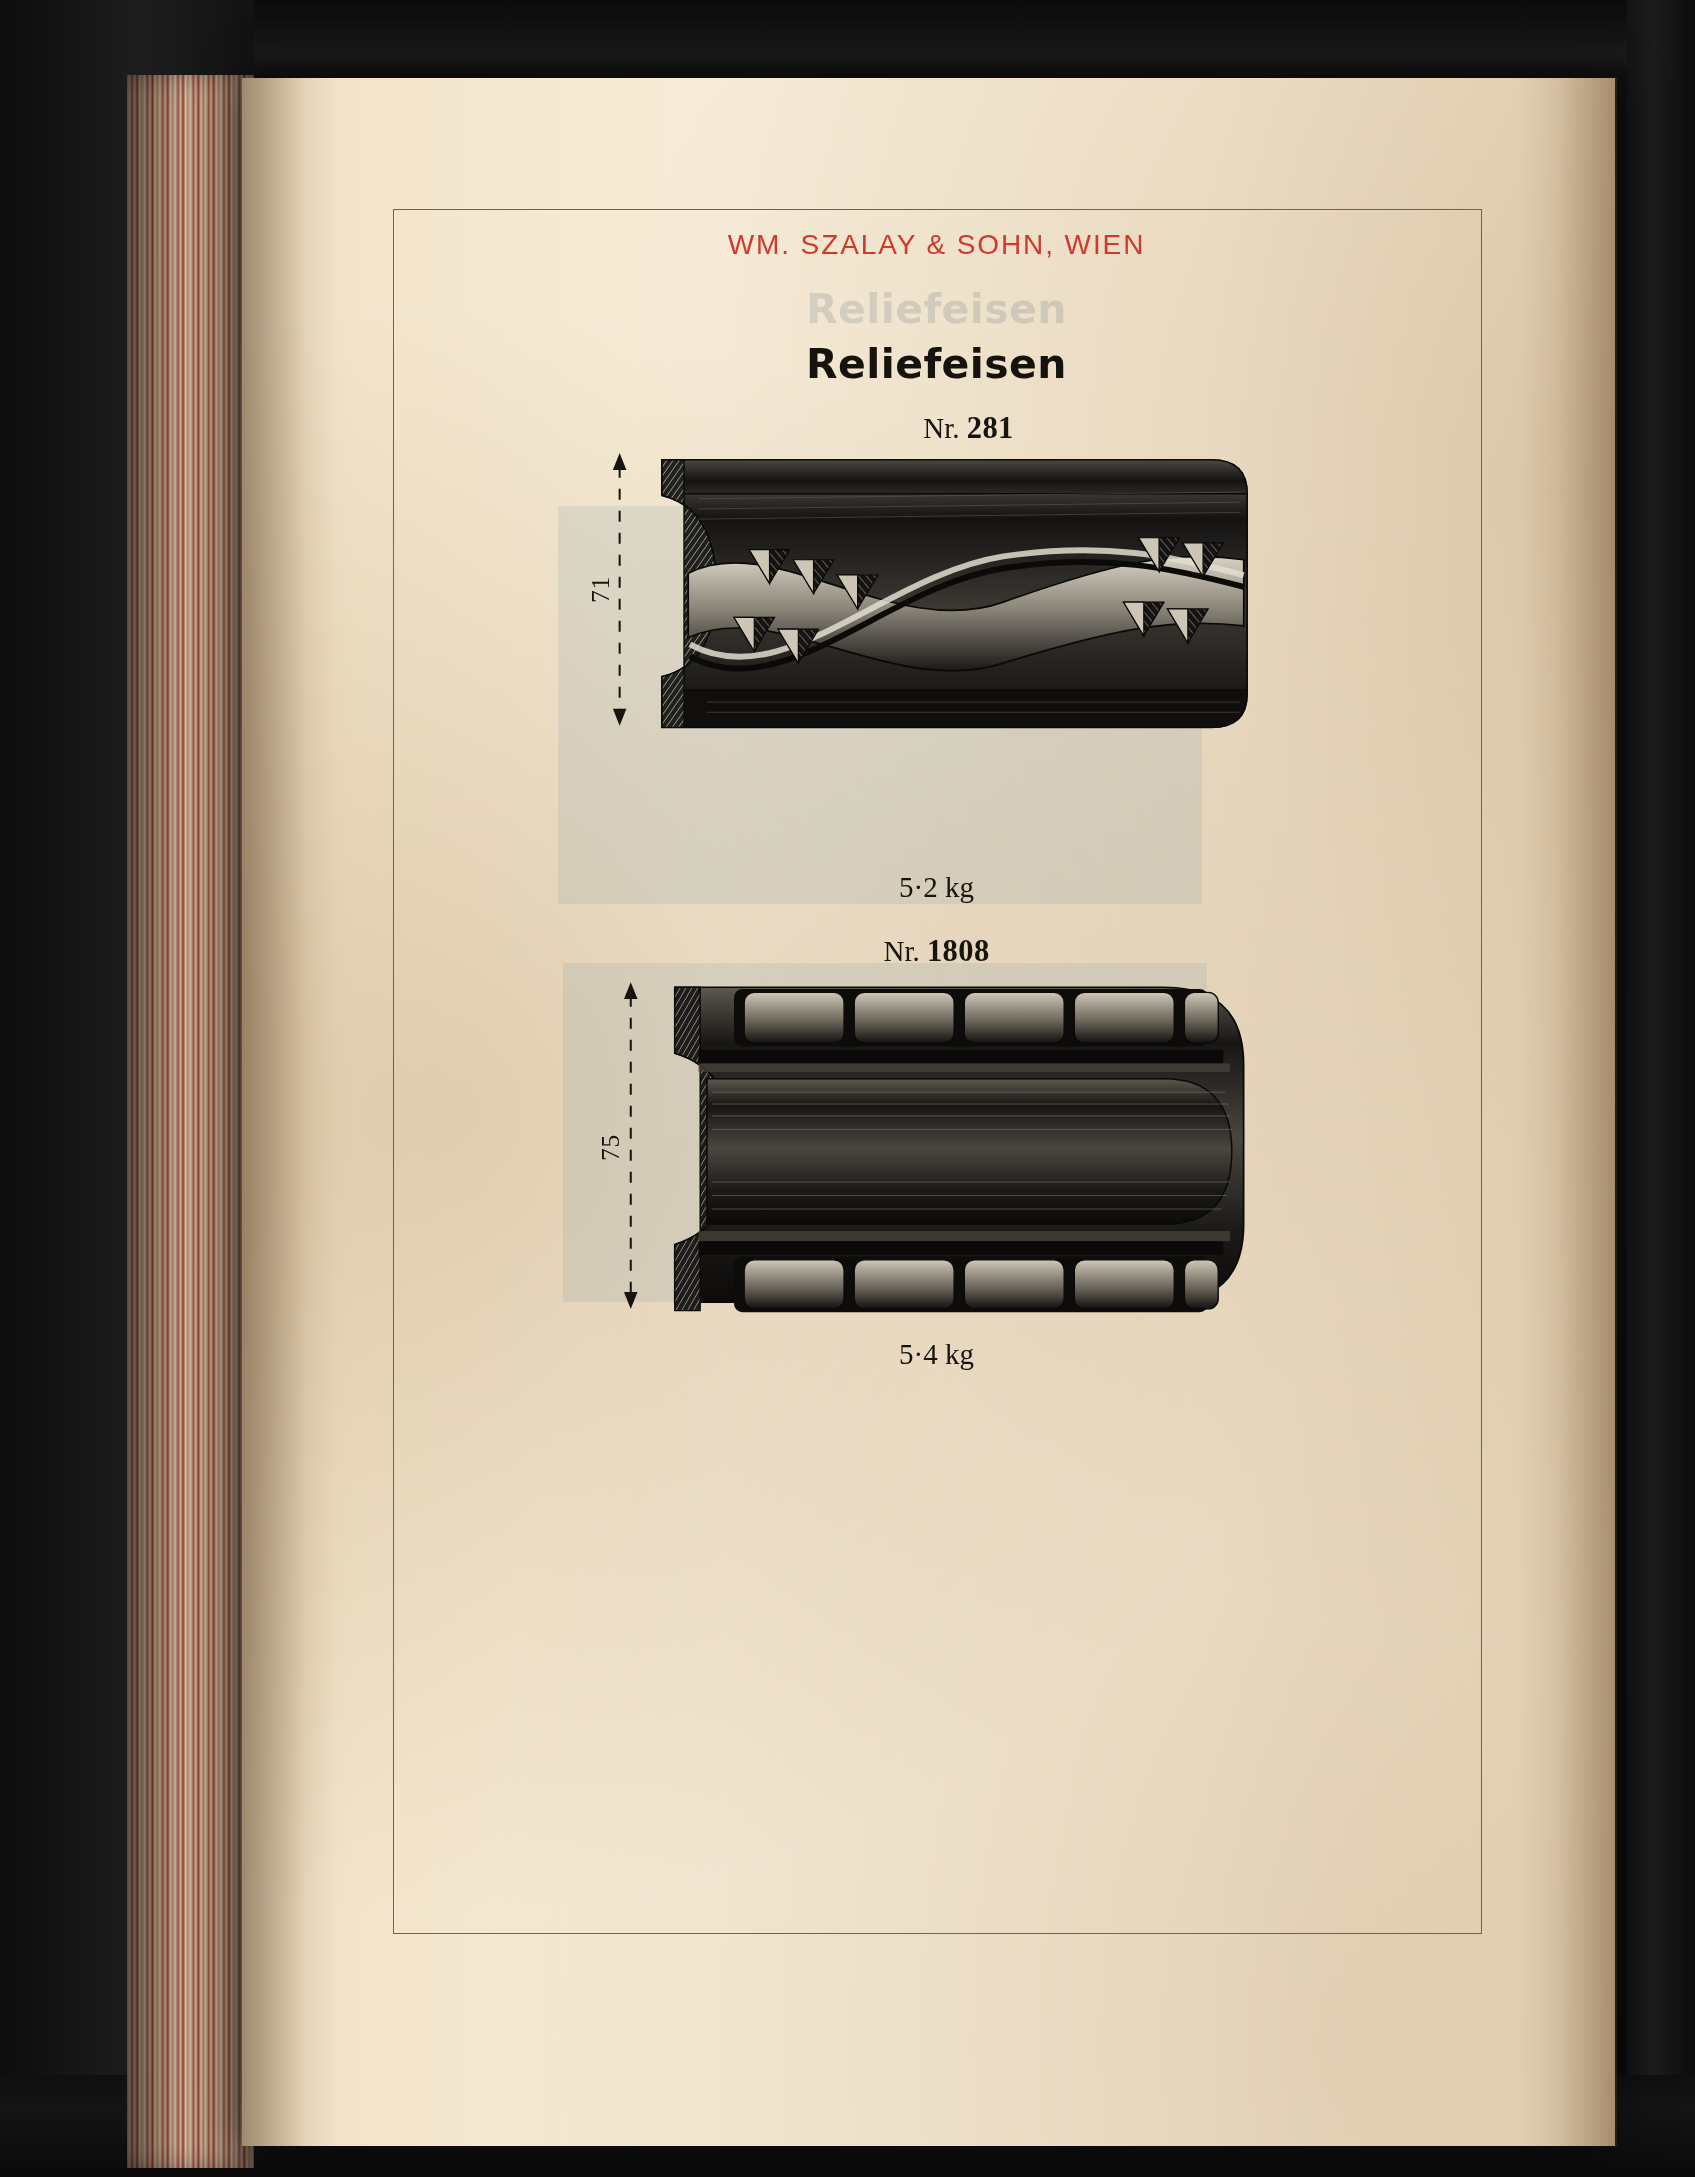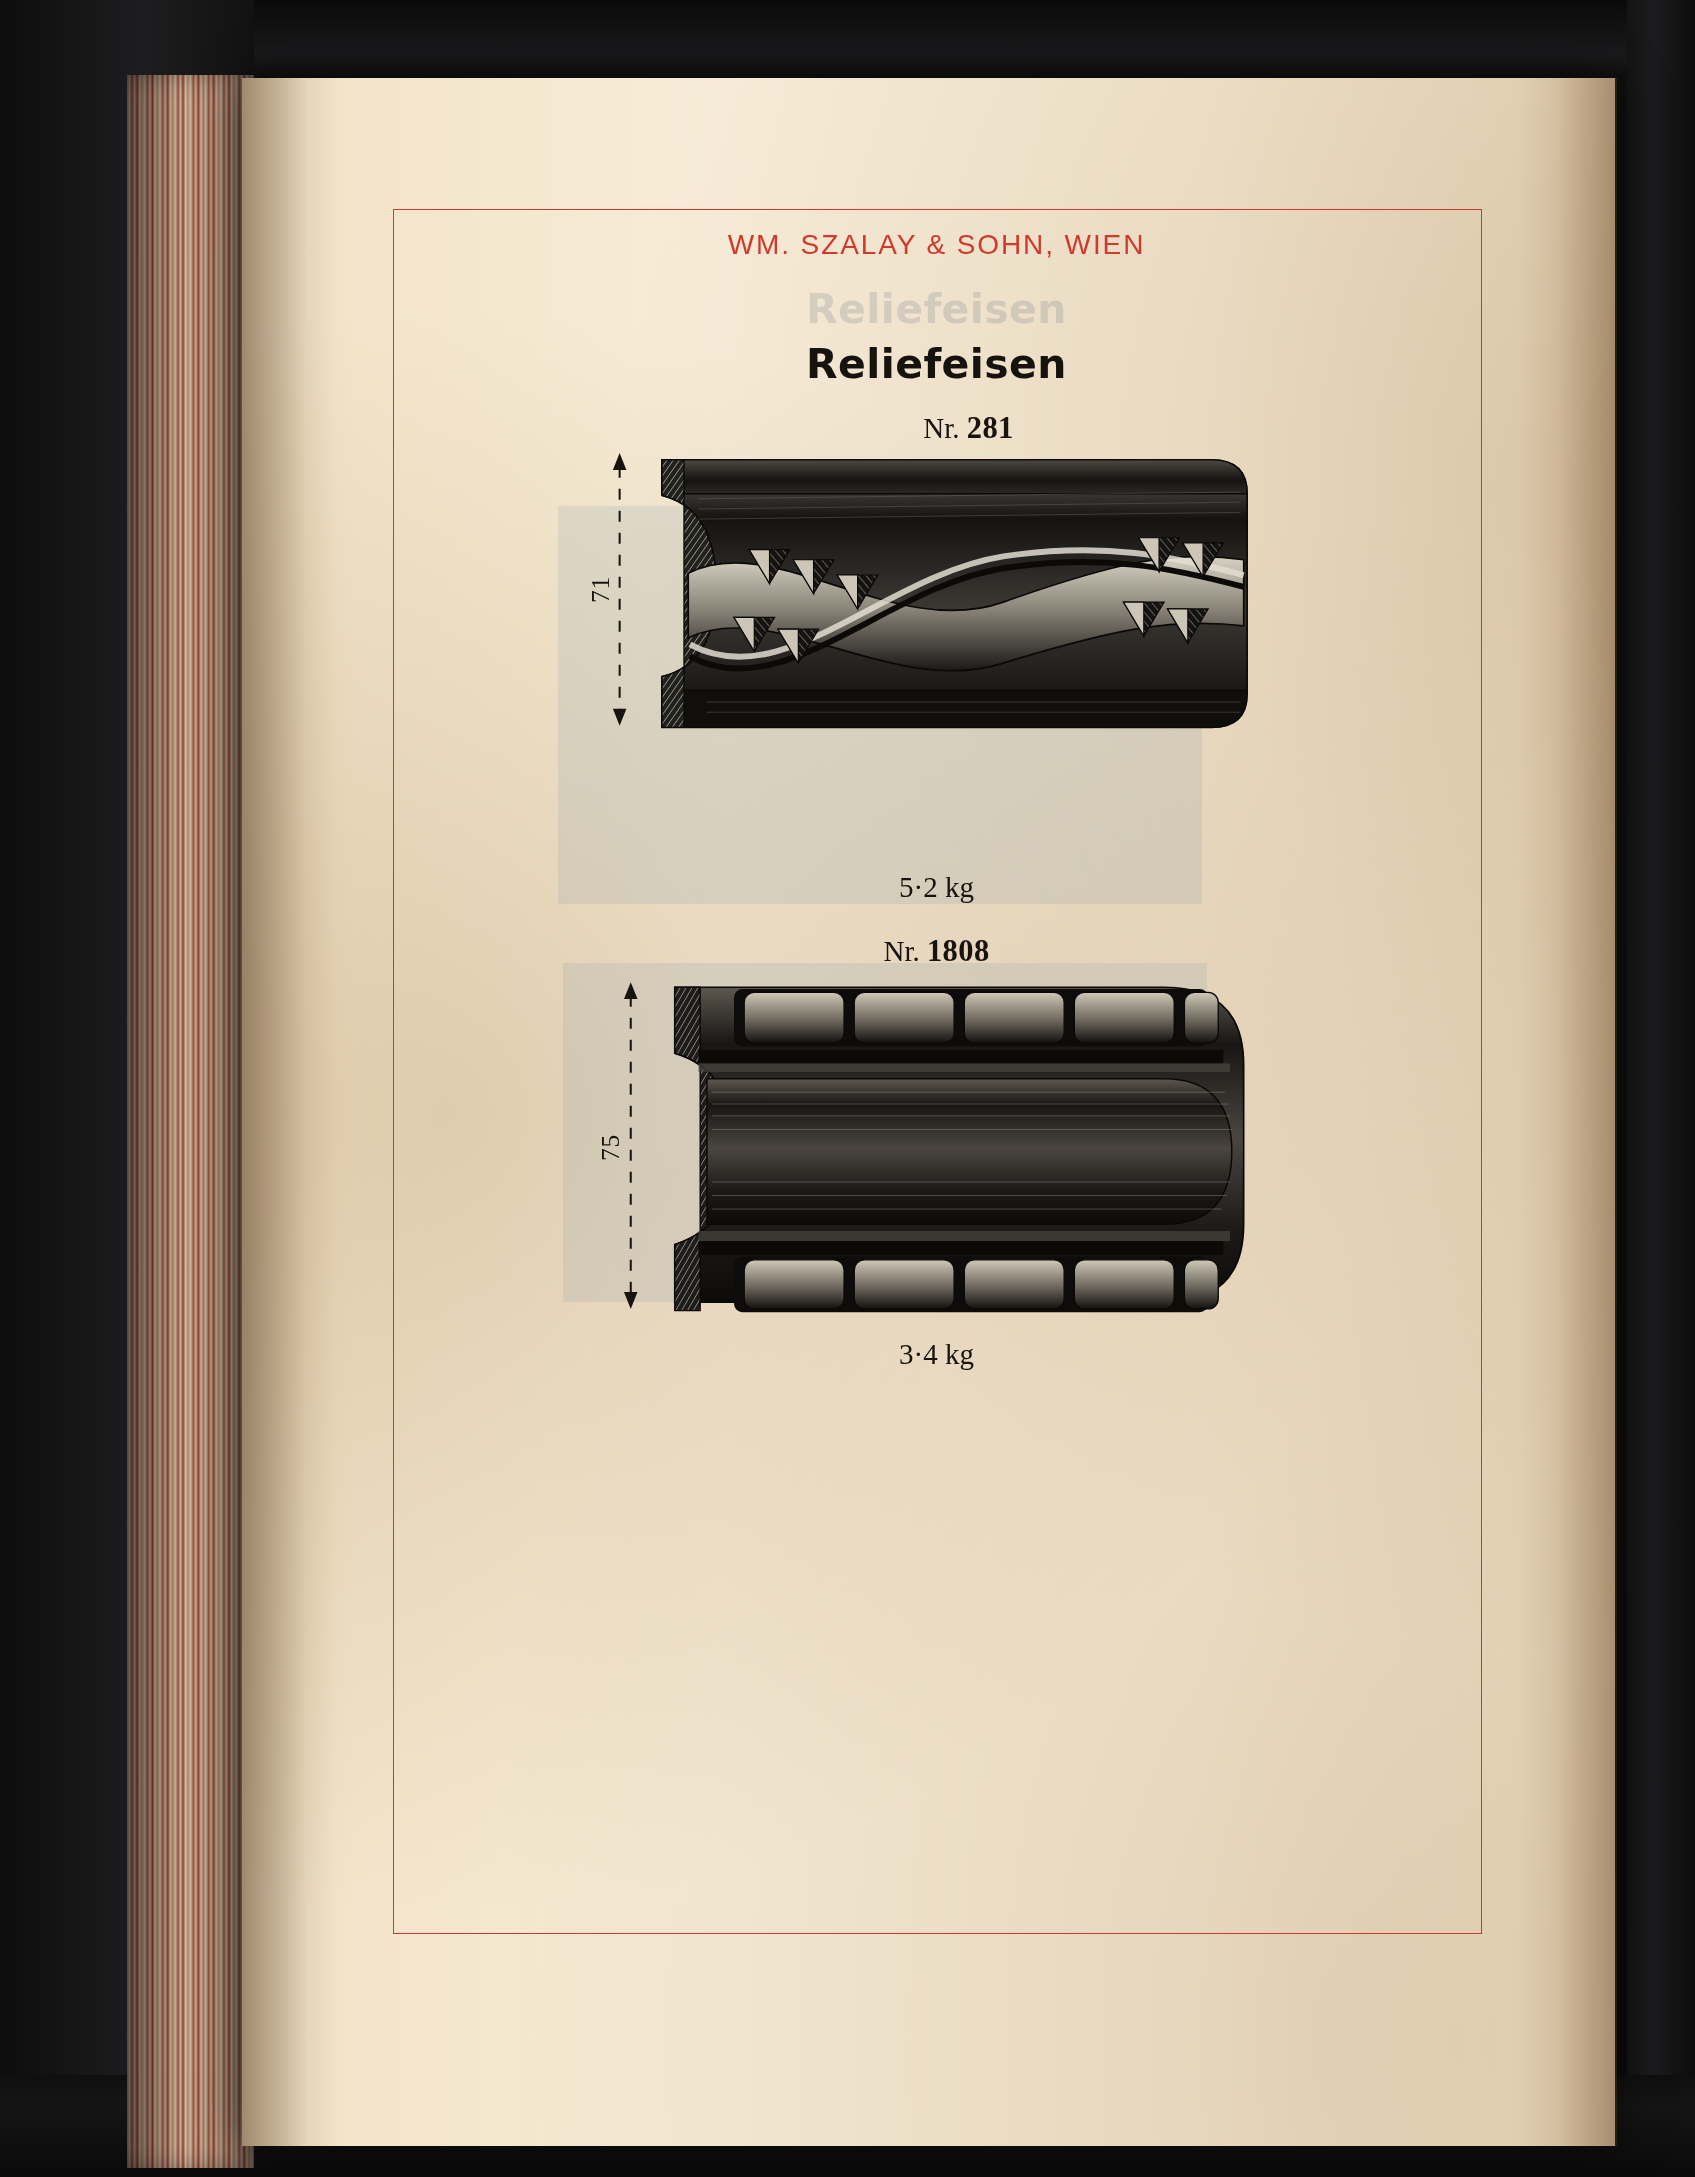--- a/index.html
+++ b/index.html
@@ -445,19 +445,19 @@
                 <rect x="554" y="340" width="118" height="58" rx="12"></rect>
                 <rect x="684" y="340" width="118" height="58" rx="12"></rect>
                 <rect x="814" y="340" width="40" height="58" rx="12"></rect>
               </g>
             </g>
           </g>
         </svg>
         <div class="dim-label" style="left:90px; top:161px; width:51px; text-align:center;">75</div>
       </div>
 
-      <div class="item-weight" style="top:1129px;">3·4 kg</div>
+      <div class="item-weight" style="top:1129px;">5·4 kg</div>
 
 
     </div>
   </div>
 </div>
 
 
 </body></html>

